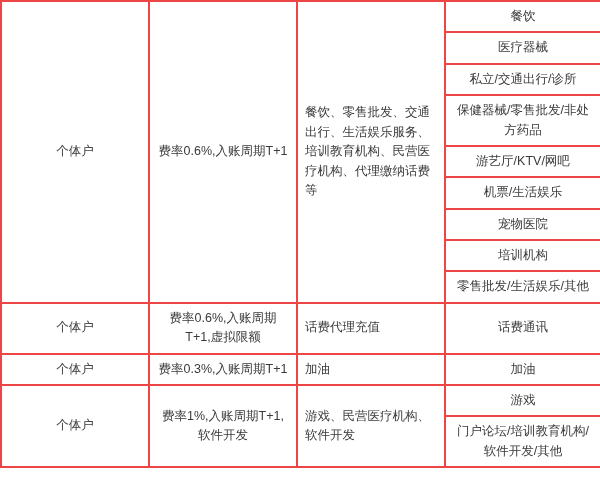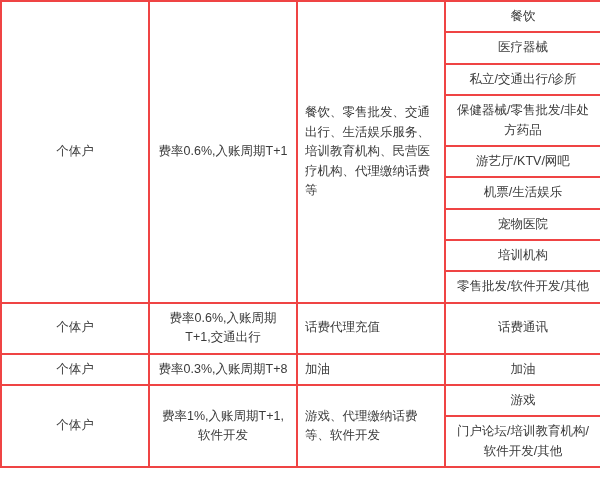--- a/index.html
+++ b/index.html
@@ -62,41 +62,41 @@
     <tr>
       <td class="col-cat cat-cell">机票/生活娱乐</td>
     </tr>
     <tr>
       <td class="col-cat cat-cell">宠物医院</td>
     </tr>
     <tr>
       <td class="col-cat cat-cell">培训机构</td>
     </tr>
     <tr>
-      <td class="col-cat cat-cell">零售批发/软件开发/其他</td>
+      <td class="col-cat cat-cell">零售批发/生活娱乐/其他</td>
     </tr>
 
     <tr>
       <td class="col-entity">个体户</td>
-      <td class="col-rate">费率0.6%,入账周期T+1,交通出行</td>
+      <td class="col-rate">费率0.6%,入账周期T+1,虚拟限额</td>
       <td class="col-scope">话费代理充值</td>
       <td class="col-cat">话费通讯</td>
     </tr>
 
     <tr>
       <td class="col-entity">个体户</td>
-      <td class="col-rate">费率0.3%,入账周期T+8</td>
+      <td class="col-rate">费率0.3%,入账周期T+1</td>
       <td class="col-scope">加油</td>
       <td class="col-cat">加油</td>
     </tr>
 
     <tr>
       <td class="col-entity" rowspan="2">个体户</td>
       <td class="col-rate" rowspan="2">费率1%,入账周期T+1,软件开发</td>
-      <td class="col-scope" rowspan="2">游戏、代理缴纳话费等、软件开发</td>
+      <td class="col-scope" rowspan="2">游戏、民营医疗机构、软件开发</td>
       <td class="col-cat cat-cell">游戏</td>
     </tr>
     <tr>
       <td class="col-cat cat-cell">门户论坛/培训教育机构/软件开发/其他</td>
     </tr>
 
   </tbody>
 </table>
 
 </body></html>

